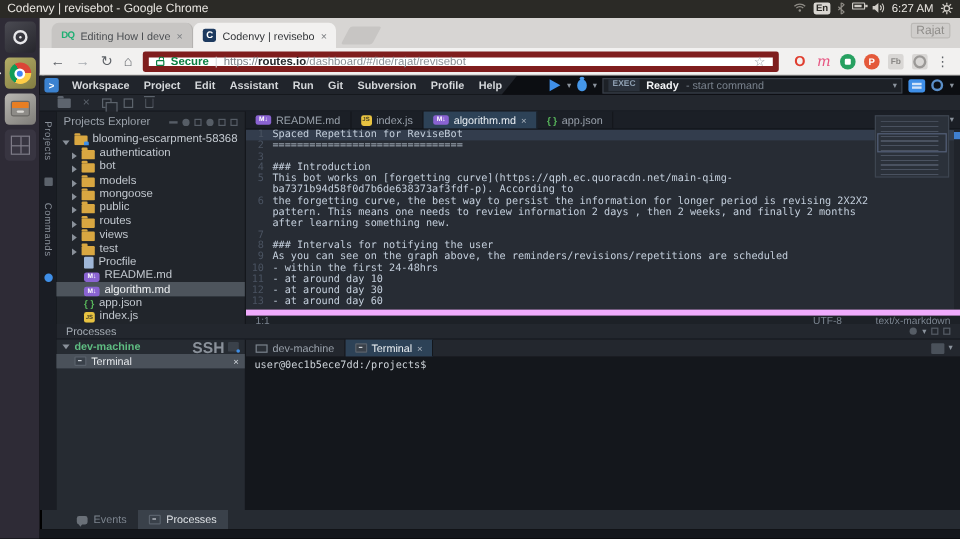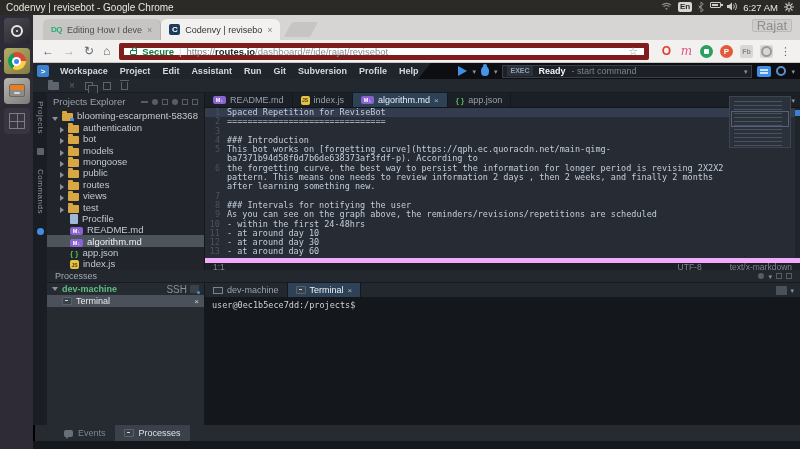--- a/index.html
+++ b/index.html
@@ -41,21 +41,21 @@
   
   .tabstrip{left:33px;top:15px;width:767px;height:25px;background:#d7d5d3;display:flex;align-items:flex-end;padding-left:10px}
   .ctab{height:21px;display:flex;align-items:center;gap:5px;padding:0 8px;font-size:9px;border-radius:6px 6px 0 0;white-space:nowrap}
   .ctab.inactive{background:#c7c5c3;color:#4b4e52;border-right:1px solid #b4b2b0}
   .ctab.active{background:#f2f1f0;color:#303336}
   .ctab .ttl{max-width:92px;overflow:hidden;text-overflow:clip}
   .ctab .tx{color:#7e8184;font-size:9px}
   .fav-dq{color:#1faf73;font-weight:bold;font-size:8px;letter-spacing:-.5px}
   .fav-cdy{width:11px;height:11px;background:#1d3a5f;border-radius:2px;color:#fff;font-size:8px;font-weight:bold;display:flex;align-items:center;justify-content:center}
   .newtab{width:26px;height:15px;background:#c7c5c3;transform:skewX(-28deg);margin-left:8px;margin-bottom:3px;border-radius:2px}
-  .profile-chip{position:absolute;right:8px;top:4px;font-size:13px;color:#8f8d8a;border:1px solid #bcbab7;border-radius:2px;padding:0 4px;line-height:11px;background:#cfcdcb}
+  .profile-chip{position:absolute;right:8px;top:4px;font-size:10px;color:#8f8d8a;border:1px solid #bcbab7;border-radius:2px;padding:0 4px;line-height:11px;background:#cfcdcb}
 
   
   .toolbar{left:33px;top:40px;width:767px;height:23px;background:#f2f1f0;border-bottom:1px solid #c9c7c5;display:flex;align-items:center;padding:0 9px;gap:9px}
   .navic{color:#5f6368;font-size:12px;line-height:12px}
   .navic.dim{color:#a9adb2}
   .omnibox{width:536px;height:17px;background:#fff;border:5px solid #7f1d1d;border-radius:2px;display:flex;align-items:center;gap:5px;padding:0 6px;font-size:9.5px;white-space:nowrap}
   .lock{width:7px;height:5px;border:1px solid #0b8043;border-radius:1px;position:relative;margin-top:3px}
   .lock::before{content:"";position:absolute;left:1px;top:-4px;width:3px;height:3px;border:1px solid #0b8043;border-bottom:none;border-radius:3px 3px 0 0}
   .secure{color:#0b8043;font-weight:bold}
   .osep{color:#d4d6d8}
@@ -154,21 +154,21 @@
   .ethumb{position:absolute;right:0;top:2px;width:5px;height:6px;background:#3f7fd0}
   .estatus{position:absolute;left:0;bottom:0;width:595px;height:12px;background:#1d2127;border-top:5px solid #f0abfc;display:flex;align-items:center;font-size:8.5px;color:#7c8591;padding:0 8px}
   .estatus .right{margin-left:auto;display:flex;gap:28px}
 
   
   .processes{left:47px;top:270px;width:753px;height:155px;background:#14171c}
   .phead2{height:13px;background:#23272e;border-bottom:1px solid #171a20;display:flex;align-items:center;padding:0 8px;font-size:9px;color:#a6adb5}
   .phead2 .phicons{margin-left:auto}
   .pleft{position:absolute;left:0;top:13px;width:158px;height:142px;background:#262b32;border-right:1px solid #14171c}
   .prow1{height:12px;display:flex;align-items:center;gap:4px;padding:0 5px;font-size:9px;color:#5fbd82;font-weight:bold}
-  .prow1 .ssh{margin-left:auto;color:#8a919a;font-weight:normal;font-size:10px;display:flex;align-items:center;gap:3px}
+  .prow1 .ssh{margin-left:auto;color:#8a919a;font-weight:bold;font-size:13px;display:flex;align-items:center;gap:3px}
   .sshic{width:9px;height:8px;background:#3a414a;border-radius:1px;position:relative}
   .sshic::after{content:"";position:absolute;right:-1px;bottom:-1px;width:3px;height:3px;background:#3f8fe8;border-radius:50%}
   .prow2{height:12px;background:#4a515a;color:#e6e9ec;display:flex;align-items:center;gap:4px;padding-left:15px;padding-right:5px;font-size:9px}
   .prow2 .tx{margin-left:auto;color:#cfd4da;font-size:8px}
   .termic{width:10px;height:8px;background:#3a414a;border:1px solid #5a626c;border-radius:1px;position:relative;flex:none}
   .termic::before{content:"";position:absolute;left:2px;top:2px;width:3px;height:1px;background:#cfd4da}
   .pright{position:absolute;left:158px;top:13px;right:0;bottom:0;background:#14171c}
   .ptabs{height:14px;background:#23272e;display:flex;align-items:stretch;font-size:9px;color:#99a1ab}
   .ptab{display:flex;align-items:center;gap:4px;padding:0 8px;border-right:1px solid #14171c}
   .ptab.active{background:#2d4257;color:#eef1f4}

